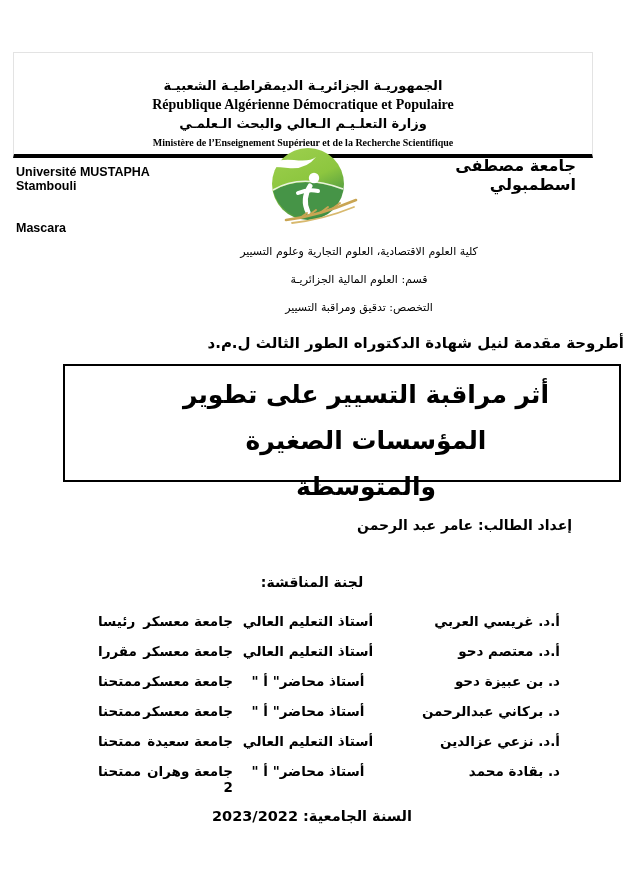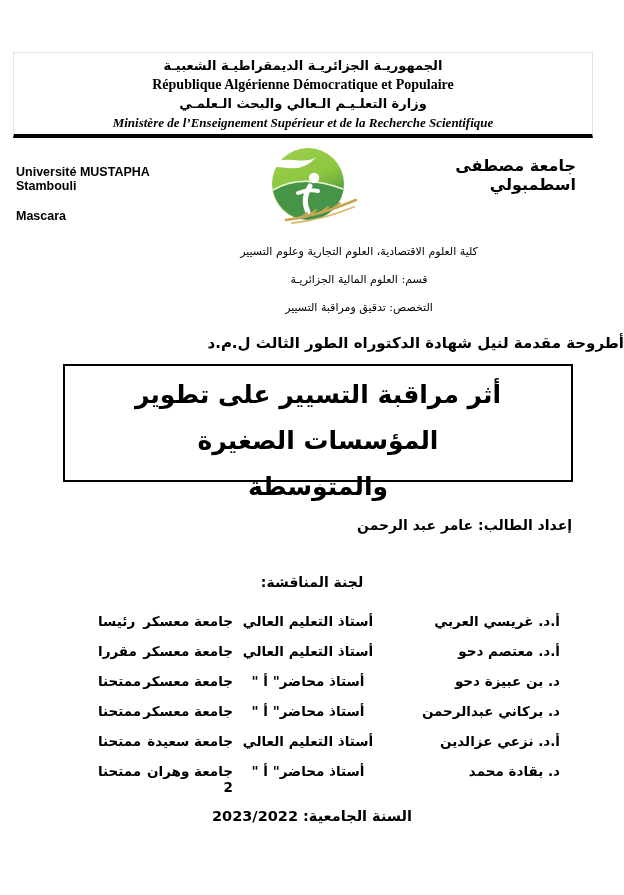--- a/index.html
+++ b/index.html
@@ -10,31 +10,31 @@
     color:#000;
     font-family:"DejaVu Sans", sans-serif;
     overflow:hidden;
   }
   
   .header-box{
     position:absolute;left:13px;top:52px;width:578px;height:78px;
     border:1px solid #e3e3e3;
     border-bottom:4px solid #000;
     text-align:center;
-    padding-top:3px;box-sizing:content-box;
+    padding-top:23px;box-sizing:content-box;
   }
   .h-ar{font-size:13px;font-weight:bold;line-height:19px;direction:rtl;}
   .h-fr{font-family:"Liberation Serif", serif;font-weight:bold;font-size:14px;line-height:19px;}
-  .h-fr.small{font-size:13px;font-style:italic;}
+  .h-fr.small{font-size:10px;}
   
   .uni-left{
     position:absolute;left:16px;top:165px;width:186px;
     font-family:"Liberation Sans", sans-serif;font-weight:bold;font-size:12.5px;
   }
-  .uni-left .city{margin-top:16px;}
+  .uni-left .city{margin-top:28px;}
   .logo-wrap{position:absolute;left:256px;top:144px;width:112px;height:86px;}
   .uni-right{
     position:absolute;right:48px;top:156px;width:200px;text-align:right;direction:rtl;
     font-weight:bold;font-size:16px;
   }
   .uni-right .city{margin-top:13px;}
   
   .faculty{
     position:absolute;right:50px;top:238px;width:430px;
     direction:rtl;text-align:center;font-weight:normal;font-size:11px;line-height:28px;
@@ -42,21 +42,21 @@
   
   .thesis-note{
     position:absolute;left:0;right:0;top:334px;text-align:right;
     direction:rtl;font-weight:bold;font-size:15px;
   }
   
   .title-box{
     position:absolute;left:63px;top:364px;width:506px;height:108px;
     border:2px solid #000;
     direction:rtl;text-align:center;font-weight:bold;font-size:25px;line-height:46px;
-    padding-top:6px;box-sizing:content-box;
+    padding-top:6px;box-sizing:content-box;padding-left:48px;
   }
   .ink-dot{position:absolute;left:319px;top:484px;width:2px;height:2px;background:#b5b5b5;border-radius:50%;}
   
   .student{
     position:absolute;right:52px;top:517px;direction:rtl;
     font-weight:bold;font-size:14px;
   }
   .supervisor{
     position:absolute;left:104px;top:517px;direction:rtl;
     font-weight:bold;font-size:14px;

